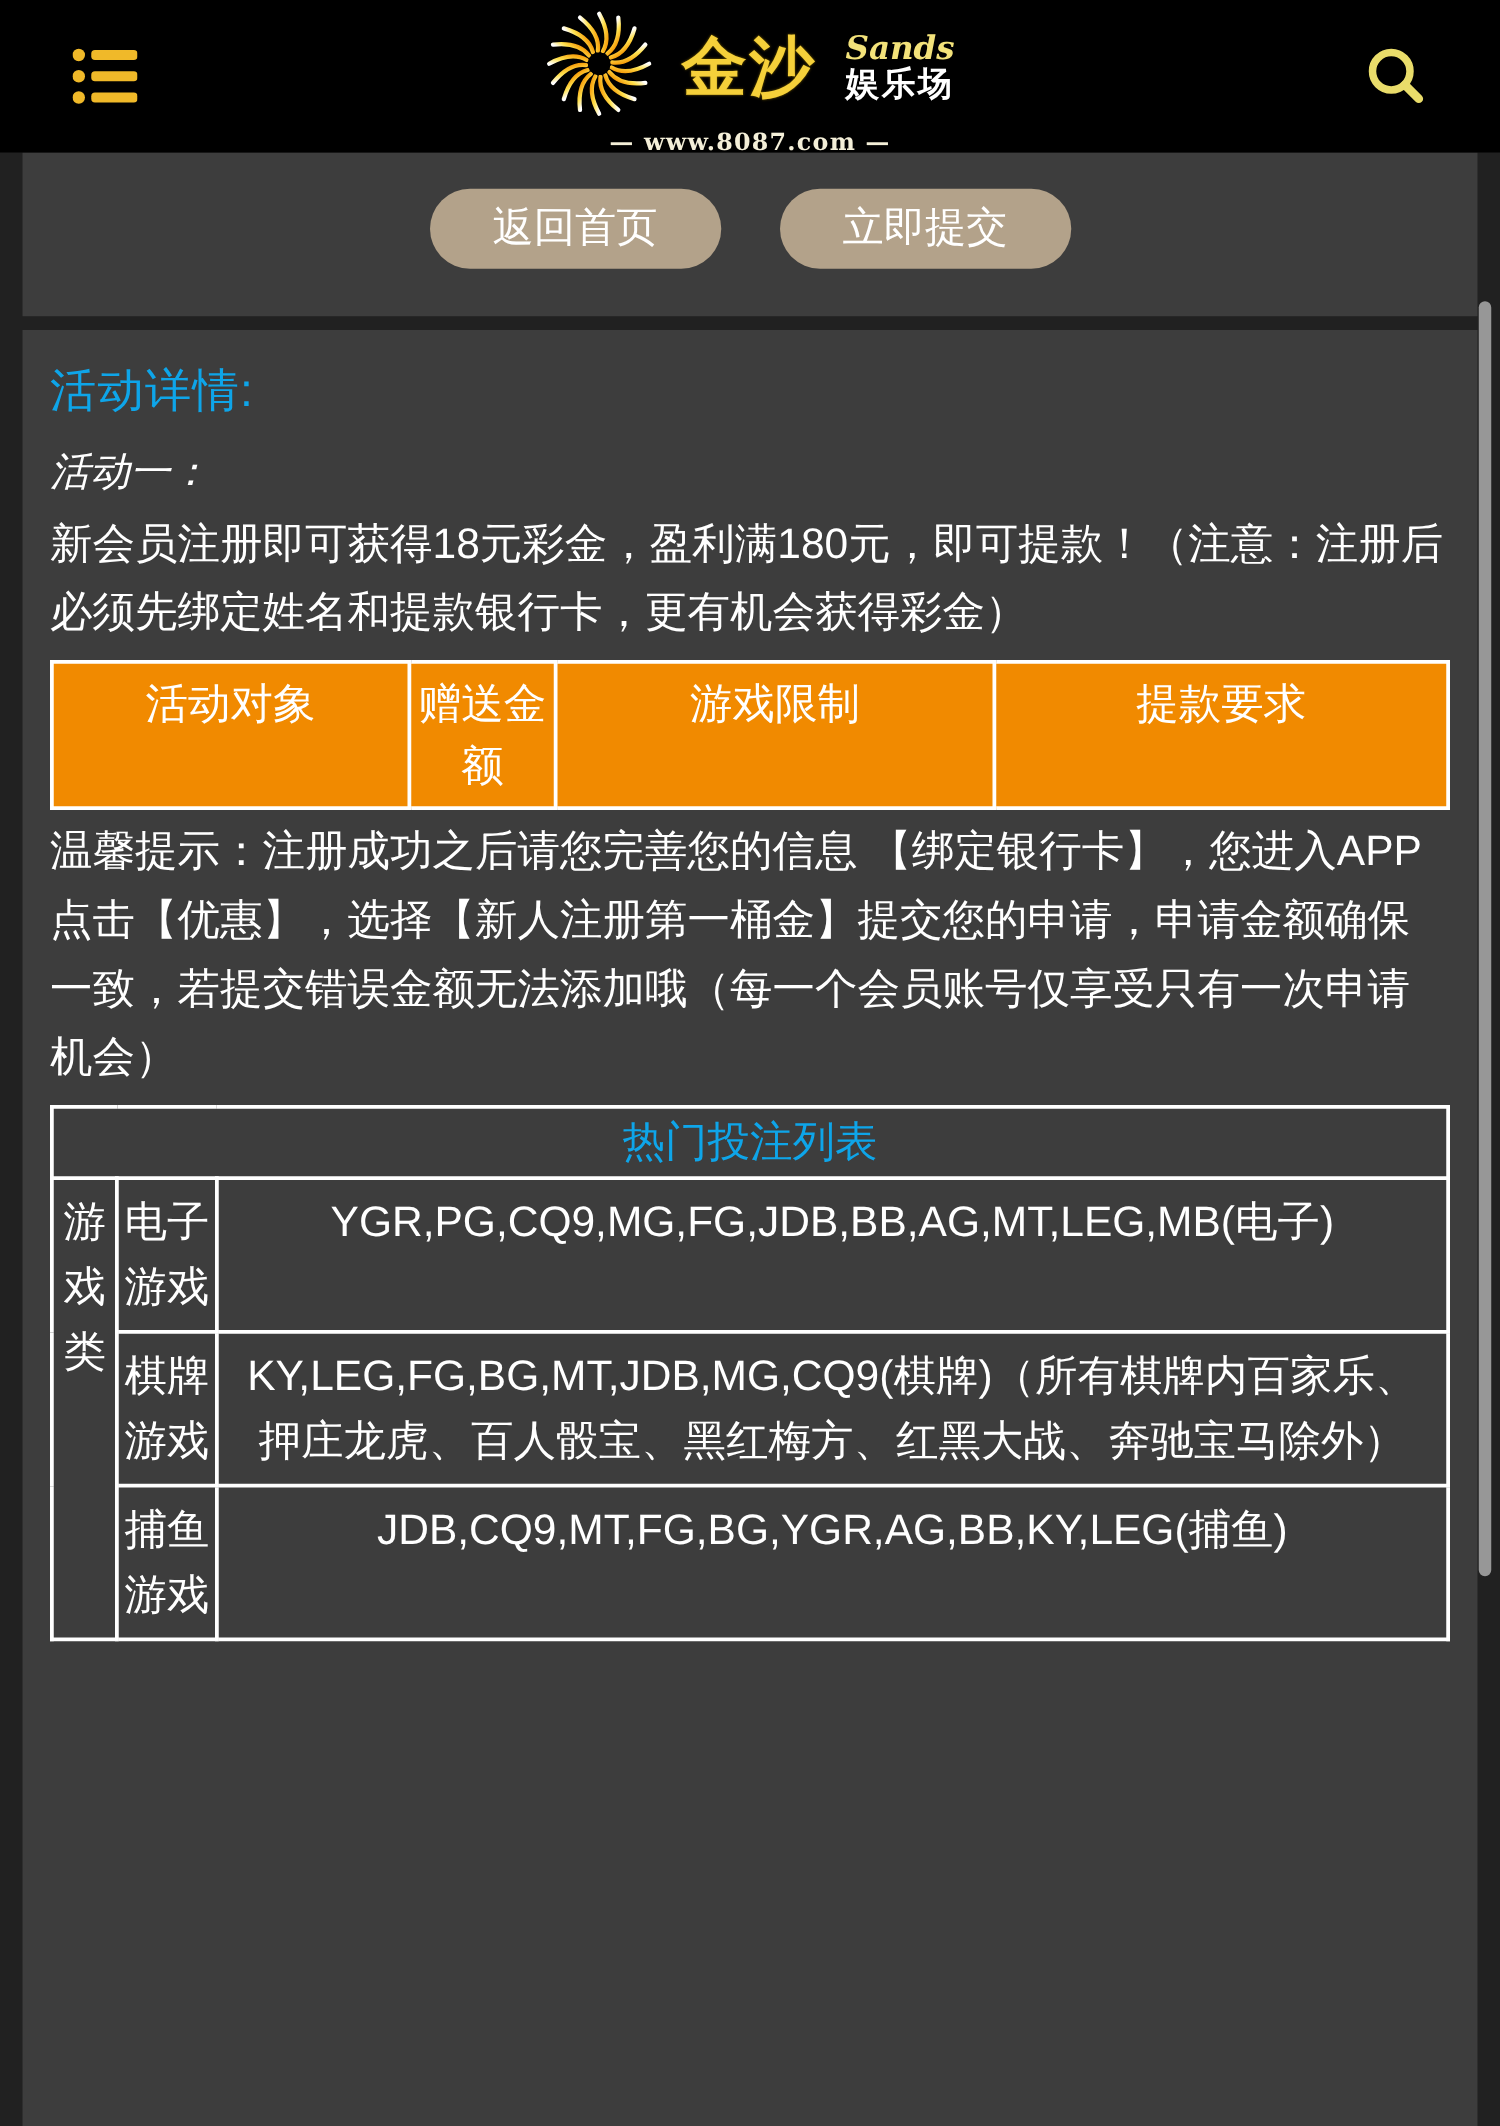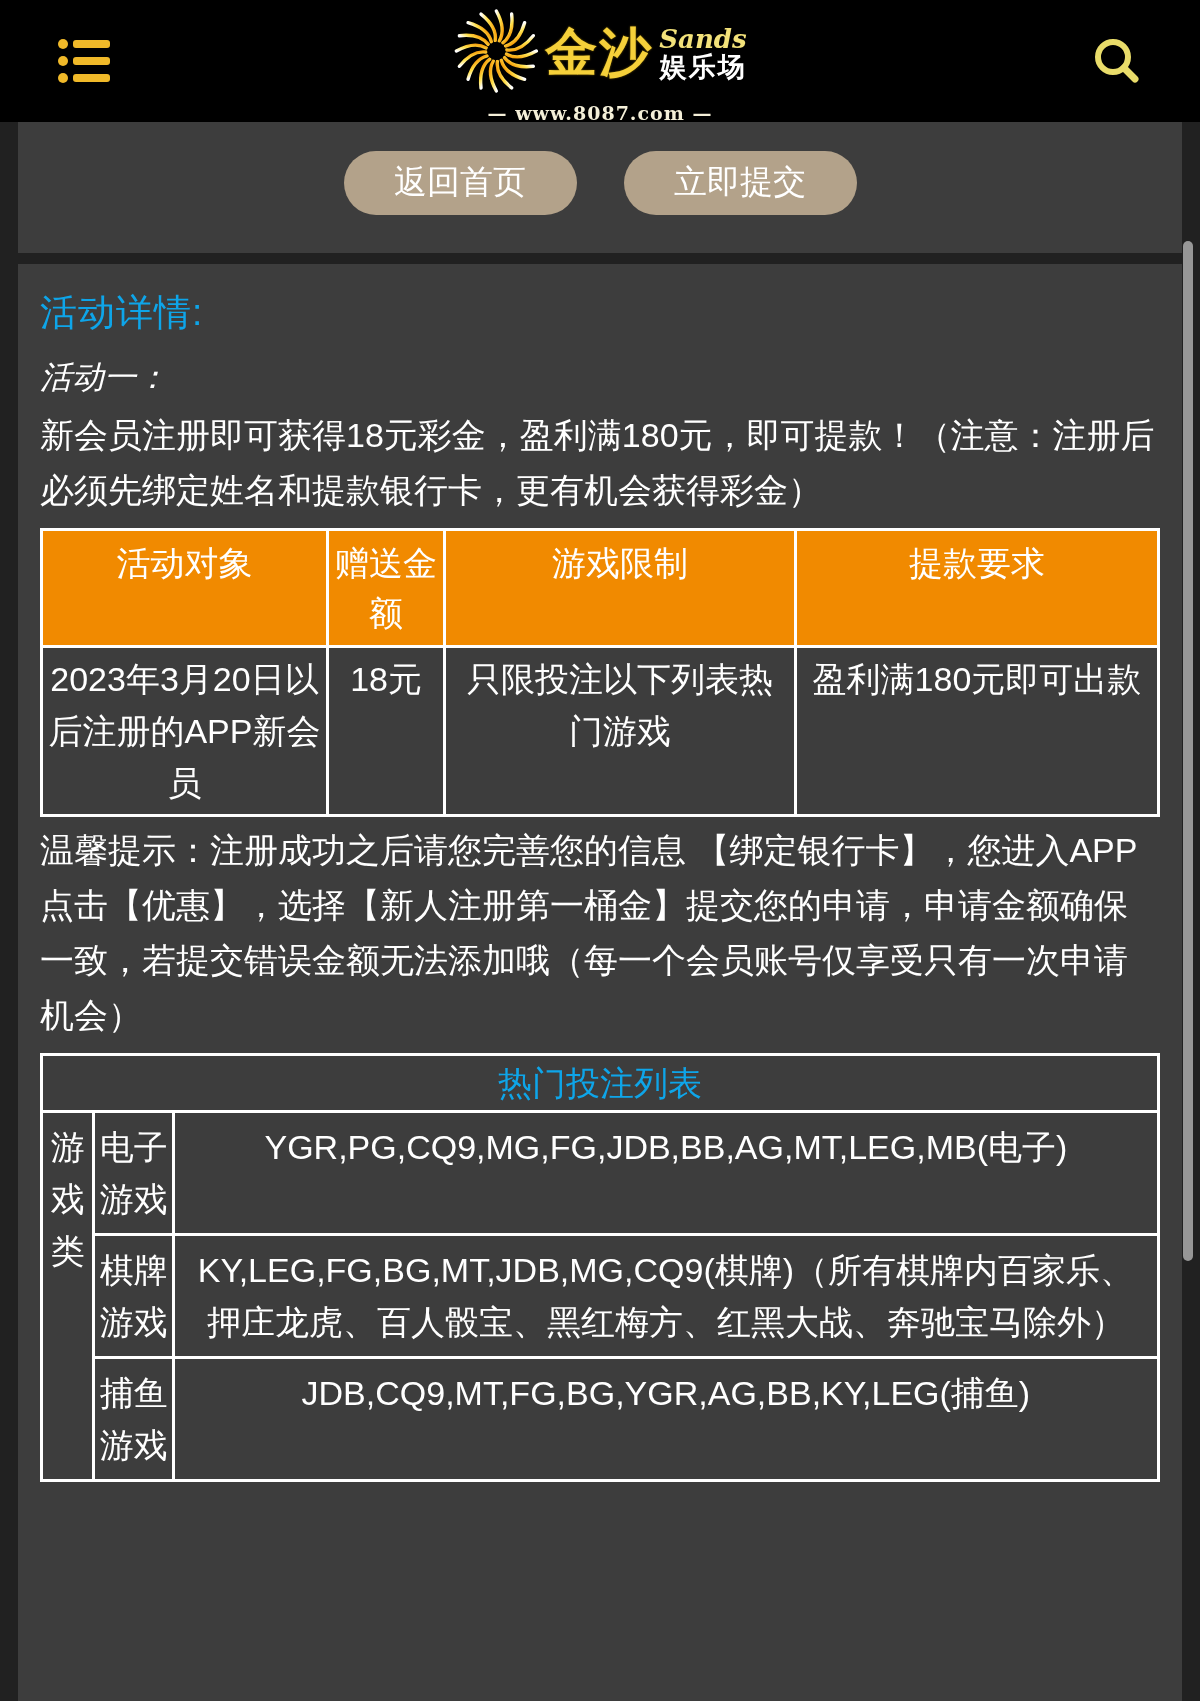--- a/index.html
+++ b/index.html
@@ -15,23 +15,23 @@
   .topbar {
     height:122px; background:#000;
     display:flex; align-items:center; justify-content:space-between;
     padding:0 58px; position:relative;
   }
   .menu-btn, .search-btn { background:none; border:none; cursor:pointer; padding:0; line-height:0; }
   .logo {
     position:absolute; left:50%; top:8px; transform:translateX(-50%);
     display:flex; flex-direction:column; align-items:center;
   }
-  .logo-row { display:flex; align-items:center; gap:6px; }
+  .logo-row { display:flex; align-items:center; gap:23px; }
   .logo-cn { font-size:52px; font-weight:700; color:#f5d03a; letter-spacing:2px; text-shadow:0 0 2px #8a6d00; }
-  .logo-col { display:flex; flex-direction:column; align-items:flex-end; line-height:1; }
+  .logo-col { display:flex; flex-direction:column; align-items:flex-start; line-height:1; }
   .logo-script { font-family:"DejaVu Serif",serif; font-style:italic; font-weight:700; font-size:26px; color:#f3e27a; }
   .logo-sub { font-size:27px; font-weight:700; color:#fff; margin-top:2px; letter-spacing:2px; }
   .logo-url { font-family:"DejaVu Serif",serif; font-size:19px; font-weight:700; color:#f4efd8; margin-top:4px; letter-spacing:1px; }
   
   .panel { margin:0 18px; background:#3d3d3d; }
   .panel-top {
     height:131px;
     display:flex; align-items:center; justify-content:center; gap:47px;
     padding-bottom:10px;
   }
@@ -160,26 +160,20 @@
         <col style="width:31.4%">
         <col style="width:32.5%">
     </colgroup>
     <tbody>
         <tr>
       <th>活动对象</th>
       <th>赠送金额</th>
       <th>游戏限制</th>
       <th>提款要求</th>
     </tr>
-    <tr>
-      <td>2023年3月20日以后注册的APP新会员</td>
-      <td>18元</td>
-      <td>只限投注以下列表热门游戏</td>
-      <td>盈利满180元即可出款</td>
-    </tr>
   </tbody>
     </table>
 
   <p class="para">温馨提示：注册成功之后请您完善您的信息 【绑定银行卡】，您进入APP点击【优惠】，选择【新人注册第一桶金】提交您的申请，申请金额确保一致，若提交错误金额无法添加哦（每一个会员账号仅享受只有一次申请机会）</p>
 
   <table class="t2">
     <colgroup>
       <col style="width:4.7%">
         <col style="width:7.1%">
         <col style="width:88.2%">

